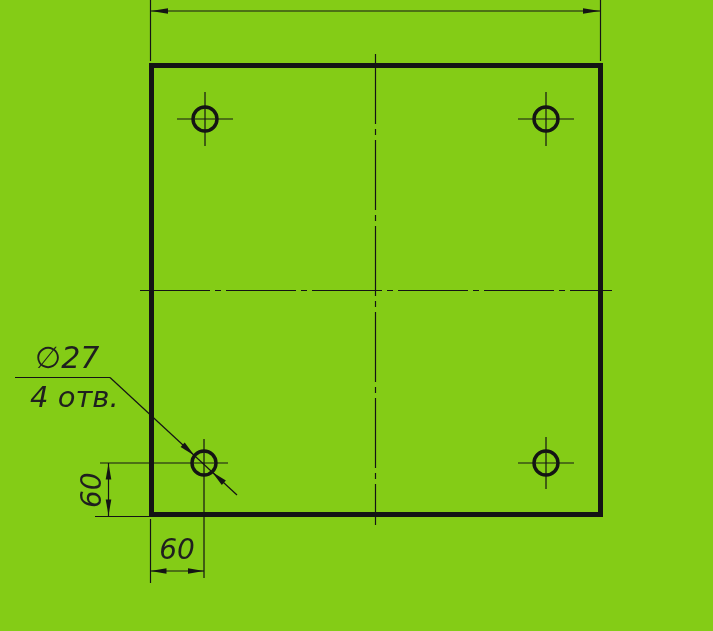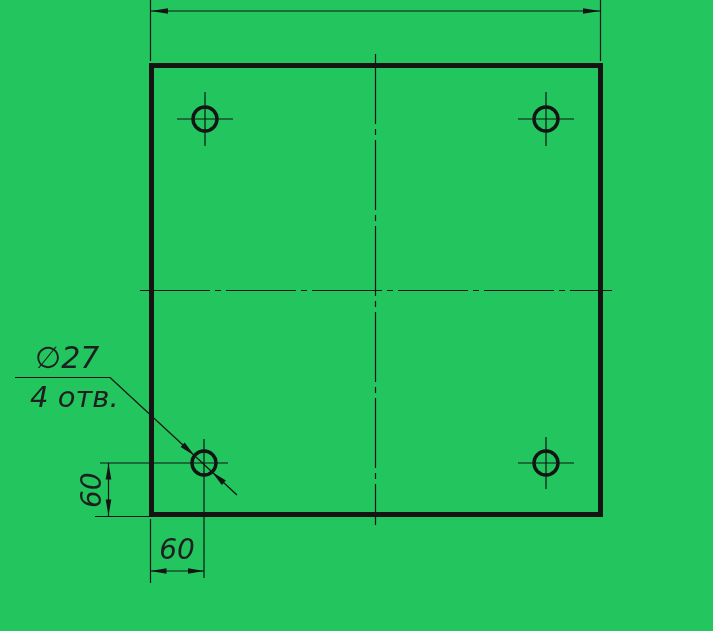--- a/index.html
+++ b/index.html
@@ -4,21 +4,21 @@
 <style>
   html, body {
     margin: 0;
     padding: 0;
     background: #ffffff;
   }
   #canvas {
     position: relative;
     width: 713px;
     height: 631px;
-    background: #22c55e;
+    background: #84cc16;
     overflow: hidden;
   }
   svg { display: block; }
   .thin  { stroke: currentColor; stroke-width: 1.2; fill: none; }
   .thick { stroke: currentColor; stroke-width: 5;   fill: none; }
   .holestroke { stroke: currentColor; stroke-width: 3.4; fill: none; }
   .chain { stroke: currentColor; stroke-width: 1.2; fill: none;
            stroke-dasharray: 70 5 6 5; }
   .arrow { fill: currentColor; stroke: none; }
   .dim-text {

